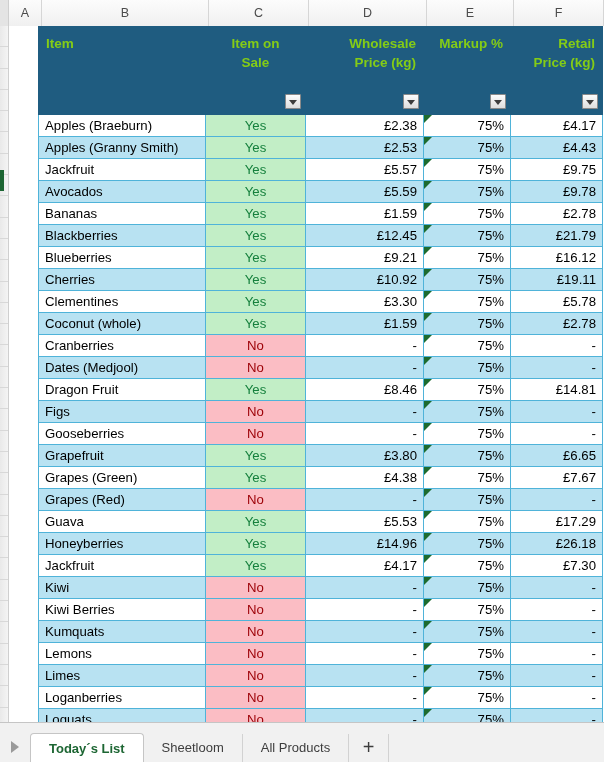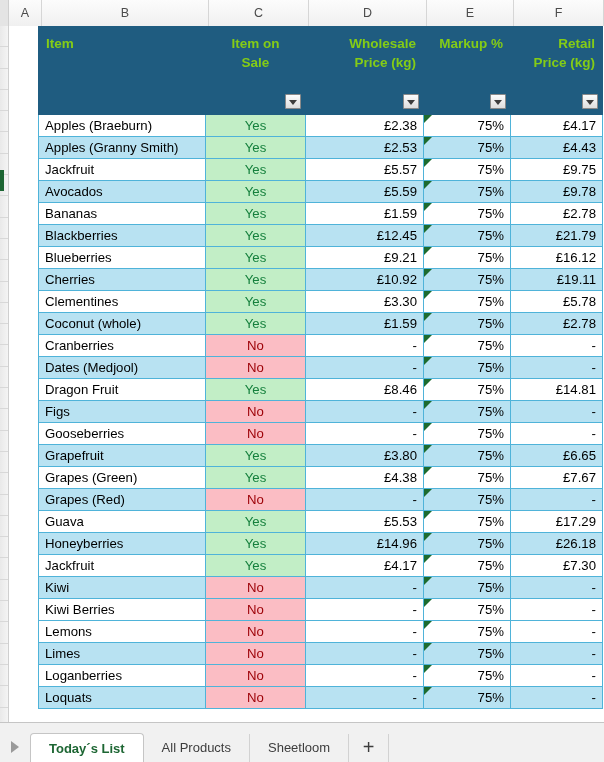--- a/index.html
+++ b/index.html
@@ -427,20 +427,27 @@
             <td class="c-mark"><span class="tri"></span><span>75%</span></td>
             <td class="c-retail">-</td>
           </tr>
           <tr class="plain">
             <td class="c-item">Kiwi Berries</td>
             <td class="c-sale sale-no">No</td>
             <td class="c-whole">-</td>
             <td class="c-mark"><span class="tri"></span><span>75%</span></td>
             <td class="c-retail">-</td>
           </tr>
+          <tr class="band">
+            <td class="c-item">Kumquats</td>
+            <td class="c-sale sale-no">No</td>
+            <td class="c-whole">-</td>
+            <td class="c-mark"><span class="tri"></span><span>75%</span></td>
+            <td class="c-retail">-</td>
+          </tr>
           <tr class="plain">
             <td class="c-item">Lemons</td>
             <td class="c-sale sale-no">No</td>
             <td class="c-whole">-</td>
             <td class="c-mark"><span class="tri"></span><span>75%</span></td>
             <td class="c-retail">-</td>
           </tr>
           <tr class="band">
             <td class="c-item">Limes</td>
             <td class="c-sale sale-no">No</td>
@@ -464,18 +471,18 @@
           </tr>
         </tbody>
     </table>
   </div>
 
   <div class="tabbar">
     <div class="tab-nav">
       <span class="arr"></span>
     </div>
     <div class="tab active">Today´s List</div>
+    <div class="tab">Sheetloom</div>
     <div class="tab">All Products</div>
-    <div class="tab">Sheetloom</div>
     <div class="tab-add">+</div>
   </div>
 
 </div>
 
 </body></html>

